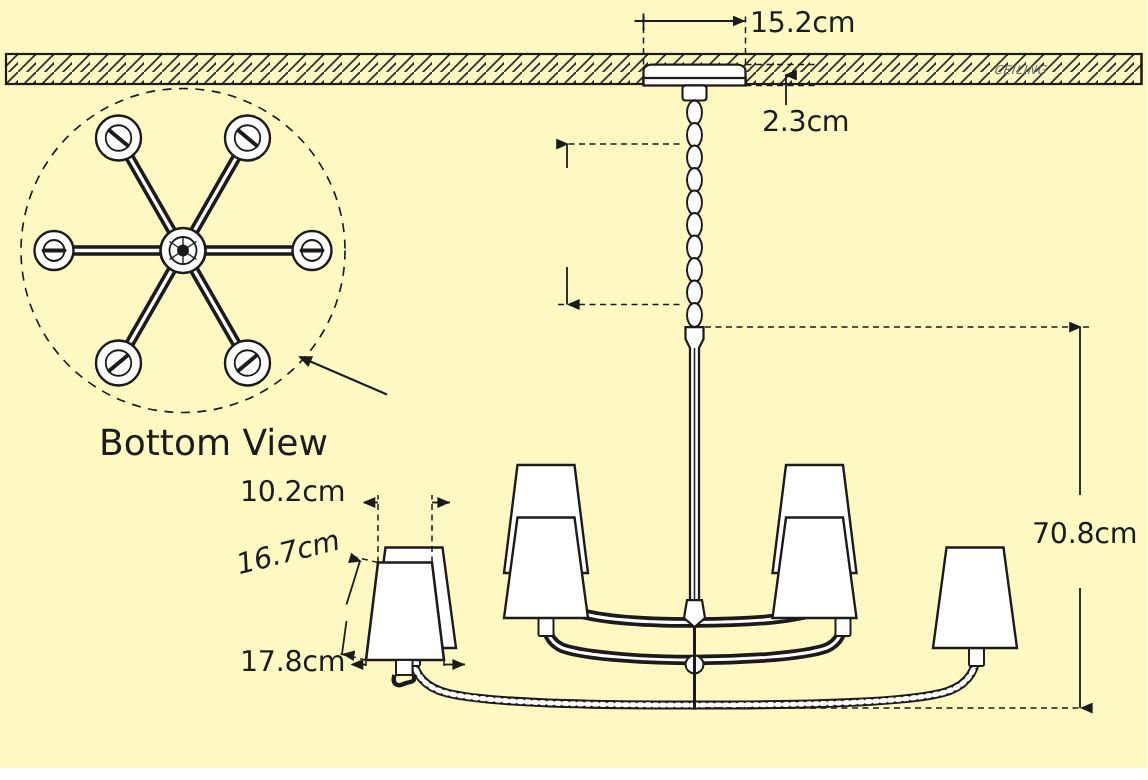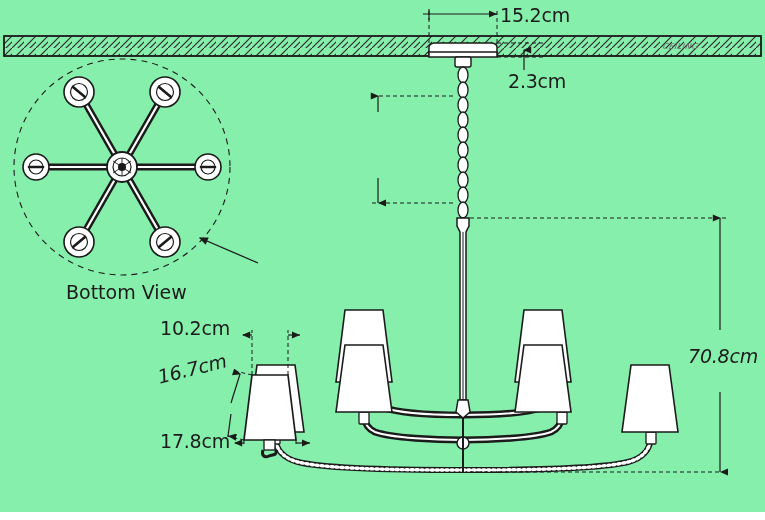--- a/index.html
+++ b/index.html
@@ -4,21 +4,21 @@
 <style>
   html, body {
     margin: 0;
     padding: 0;
     background: #ffffff;
   }
   #root {
     position: relative;
     width: 765px;
     height: 512px;
-    background: #86efac;
+    background: #fef9c3;
     font-family: "DejaVu Sans", sans-serif;
     overflow: hidden;
   }
   svg.main {
     position: absolute;
     left: 0;
     top: 0;
     width: 765px;
     height: 520px;
   }
@@ -26,21 +26,21 @@
     position: absolute;
     font-family: "DejaVu Sans", sans-serif;
     font-size: 19px;
     color: #1b1b1b;
     white-space: nowrap;
     letter-spacing: -0.2px;
   }
   .viewlabel {
     position: absolute;
     font-family: "DejaVu Sans", sans-serif;
-    font-size: 19px;
+    font-size: 24px;
     color: #1b1b1b;
     white-space: nowrap;
   }
   .ceiling-text {
     position: absolute;
     font-family: "DejaVu Sans", sans-serif;
     font-size: 8px;
     color: #6a6a6a;
     letter-spacing: 0.5px;
     transform: skewX(-20deg);
@@ -251,21 +251,21 @@
       <line x1="296" y1="443" x2="310" y2="443" stroke-width="1.2" marker-end="url(#arrow-r)"></line>
     </g>
   </svg>
 
   <div class="dimlabel" style="left:500px; top:4px;">15.2cm</div>
 
   <div class="dimlabel" style="left:508px; top:70px;">2.3cm</div>
 
 
 
-  <div class="dimlabel" style="left:688px; top:345px;font-style:italic;">70.8cm</div>
+  <div class="dimlabel" style="left:688px; top:345px;">70.8cm</div>
 
   <div class="dimlabel" style="left:160px; top:317px;">10.2cm</div>
 
   <div class="dimlabel italic-dim" style="left:158px; top:366px;">16.7cm</div>
 
   <div class="dimlabel" style="left:160px; top:430px;">17.8cm</div>
 
   <div class="viewlabel" style="left:66px; top:281px;">Bottom View</div>
 
 

